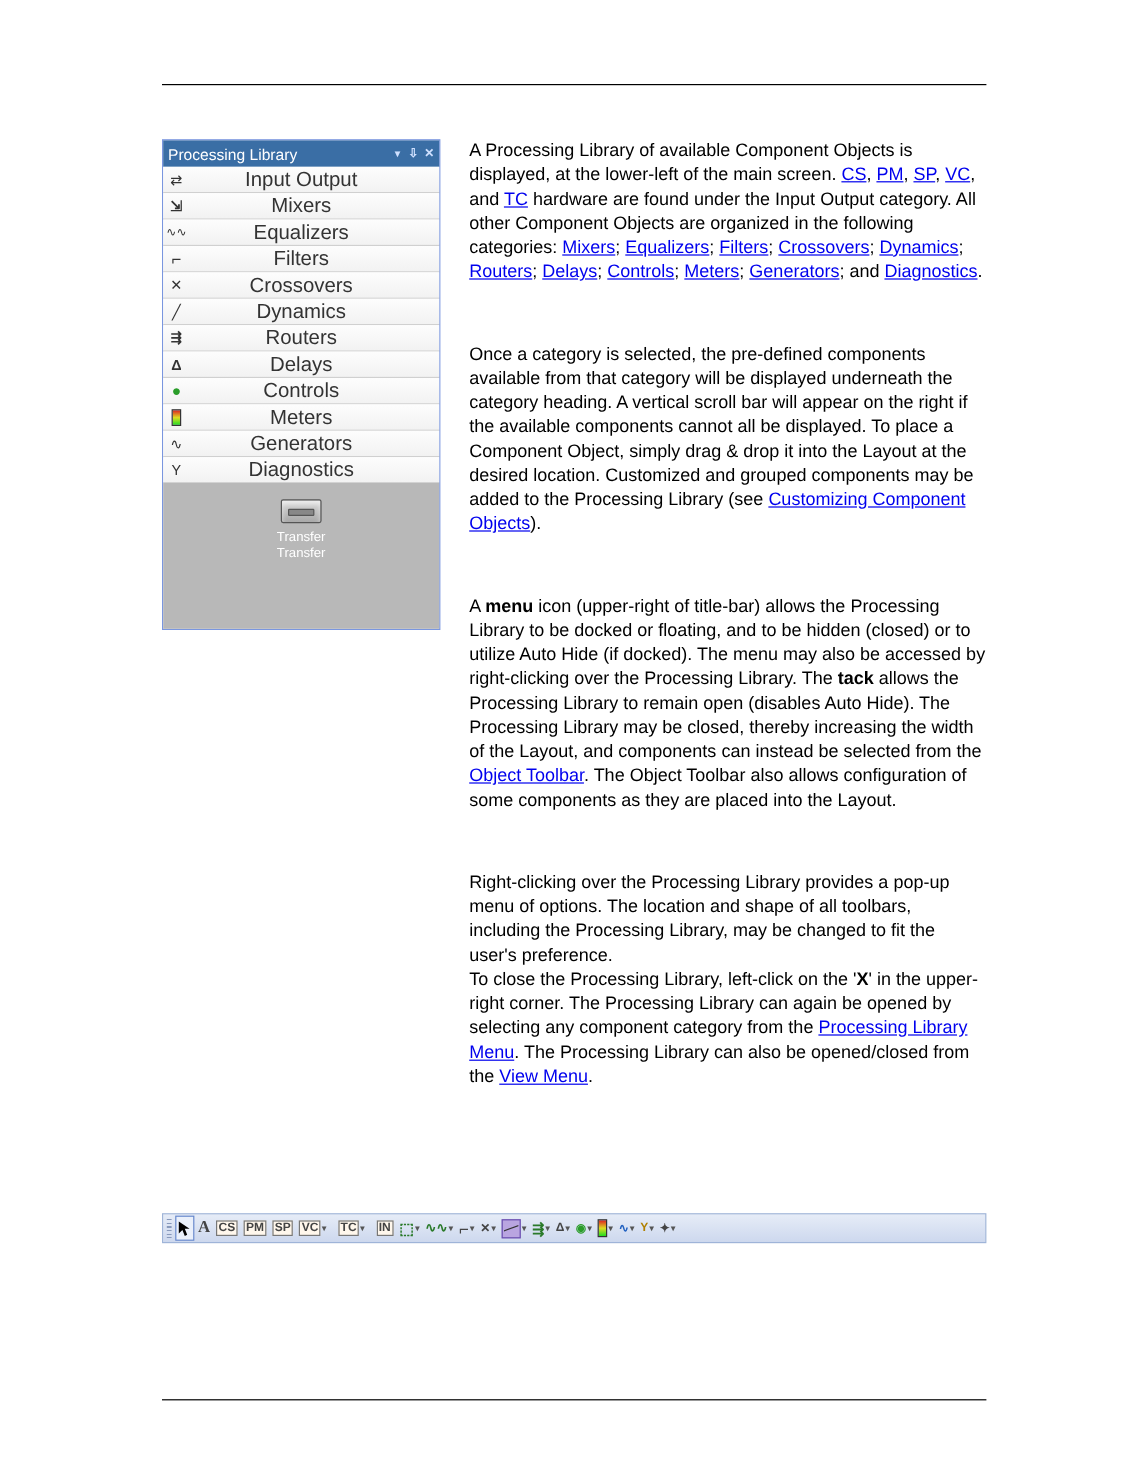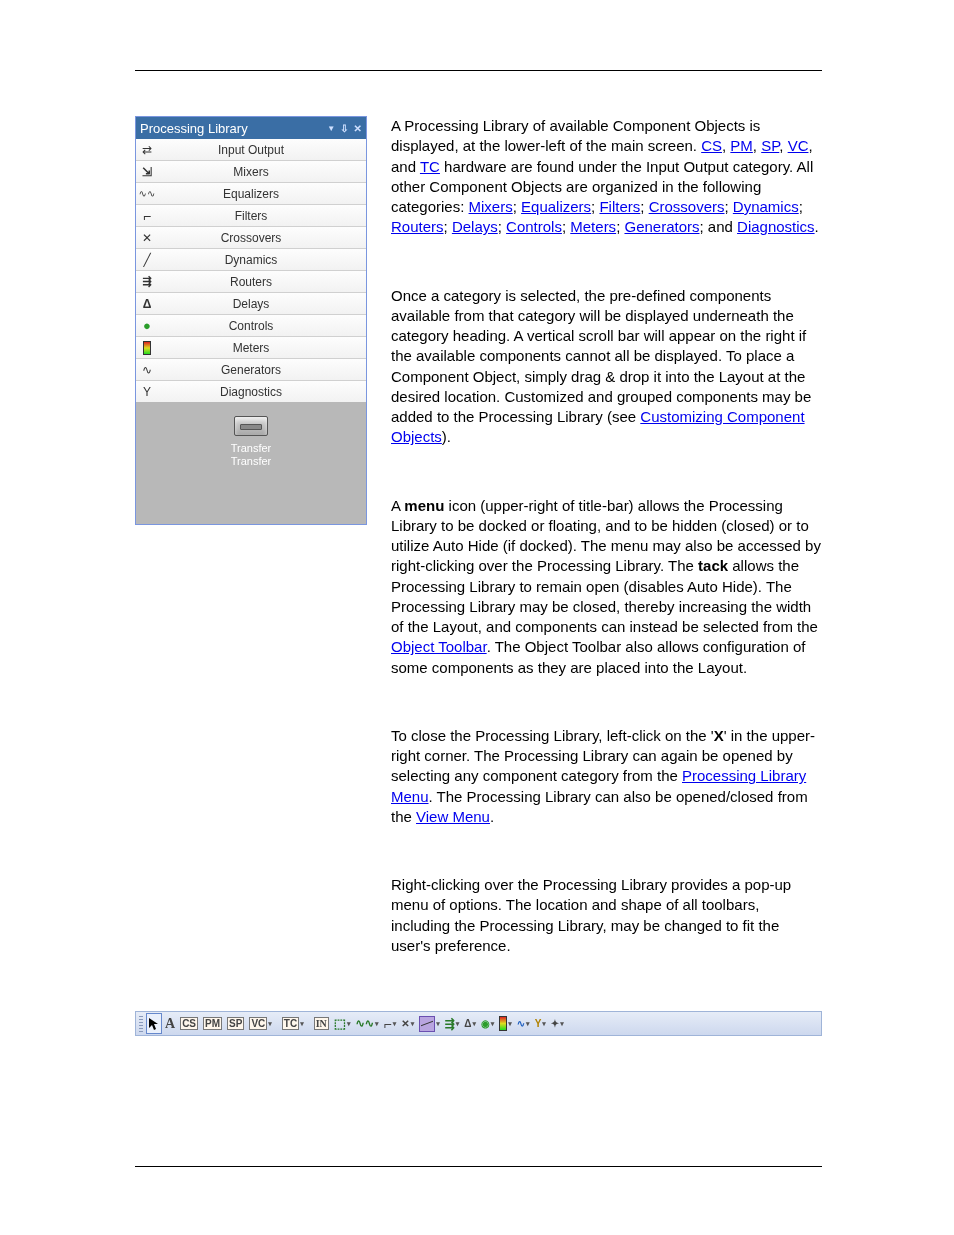--- a/index.html
+++ b/index.html
@@ -71,21 +71,21 @@
     display: flex;
     align-items: center;
     justify-content: center;
     color: #333;
   }
   .cat-label {
     flex: 1;
     text-align: center;
     color: #333;
     font-family: Tahoma, Arial, sans-serif;
-    font-size: 12px;
+    font-size: 17px;
     padding-right: 22px;
   }
   .panel-body {
     background: #b8b8b8;
     height: 108px;
     display: flex;
     flex-direction: column;
     align-items: center;
     justify-content: flex-start;
     padding-top: 14px;
@@ -266,26 +266,26 @@
       </p>
 
       <p>
         <span>Once a category is selected, the pre-defined components available from that category will be displayed underneath the category heading. A vertical scroll bar will appear on the right if the available components cannot all be displayed. To place a Component Object, simply drag &amp; drop it into the Layout at the desired location. Customized and grouped components may be added to the Processing Library (see </span><a href="#">Customizing Component Objects</a><span>).</span>
       </p>
 
       <p>
         <span>A </span><span class="bold">menu</span><span> icon (upper-right of title-bar) allows the Processing Library to be docked or floating, and to be hidden (closed) or to utilize Auto Hide (if docked). The menu may also be accessed by right-clicking over the Processing Library. The </span><span class="bold">tack</span><span> allows the Processing Library to remain open (disables Auto Hide). The Processing Library may be closed, thereby increasing the width of the Layout, and components can instead be selected from the </span><a href="#">Object Toolbar</a><span>. The Object Toolbar also allows configuration of some components as they are placed into the Layout.</span>
       </p>
 
+      <p style="margin-bottom:0;">
+        <span>Right-clicking over the Processing Library provides a pop-up menu of options. The location and shape of all toolbars, including the Processing Library, may be changed to fit the user's preference.</span>
+      </p>
+
       <p>
         <span>To close the Processing Library, left-click on the '</span><span class="bold">X</span><span>' in the upper-right corner. The Processing Library can again be opened by selecting any component category from the </span><a href="#">Processing Library Menu</a><span>. The Processing Library can also be opened/closed from the </span><a href="#">View Menu</a><span>.</span>
-      </p>
-
-      <p style="margin-bottom:0;">
-        <span>Right-clicking over the Processing Library provides a pop-up menu of options. The location and shape of all toolbars, including the Processing Library, may be changed to fit the user's preference.</span>
       </p>
     </div>
   </div>
 
   <div class="objbar">
     <div class="grip"></div>
     <div class="ob-item sel">
         <svg width="12" height="14" viewBox="0 0 12 14">
           <path d="M1 1 L1 11 L4 8 L6 13 L8 12 L6 7 L10 7 Z" fill="#000"></path>
         </svg>
@@ -306,21 +306,21 @@
         <span style="border:1px solid #777;padding:0 1px;background:#fff7ec;">VC</span>
         <span class="ob-dd">▾</span>
       </div>
     <div class="ob-sep"></div>
     <div class="ob-item">
         <span style="border:1px solid #777;padding:0 1px;background:#fff7ec;">TC</span>
         <span class="ob-dd">▾</span>
       </div>
     <div class="ob-sep"></div>
     <div class="ob-item">
-        <span style="border:1px solid #777;padding:0 1px;background:#fff7ec;font-family:Liberation Serif, serif;">IN</span>
+        <span style="border:1px solid #777;padding:0 1px;background:#fff7ec;">IN</span>
       </div>
     <div class="ob-item">
         <span style="color:#2a7a2a;font-size:13px;">⬚</span>
         <span class="ob-dd">▾</span>
       </div>
     <div class="ob-item">
         <span style="color:#2a7a2a;font-size:11px;">∿∿</span>
         <span class="ob-dd">▾</span>
       </div>
     <div class="ob-item">

